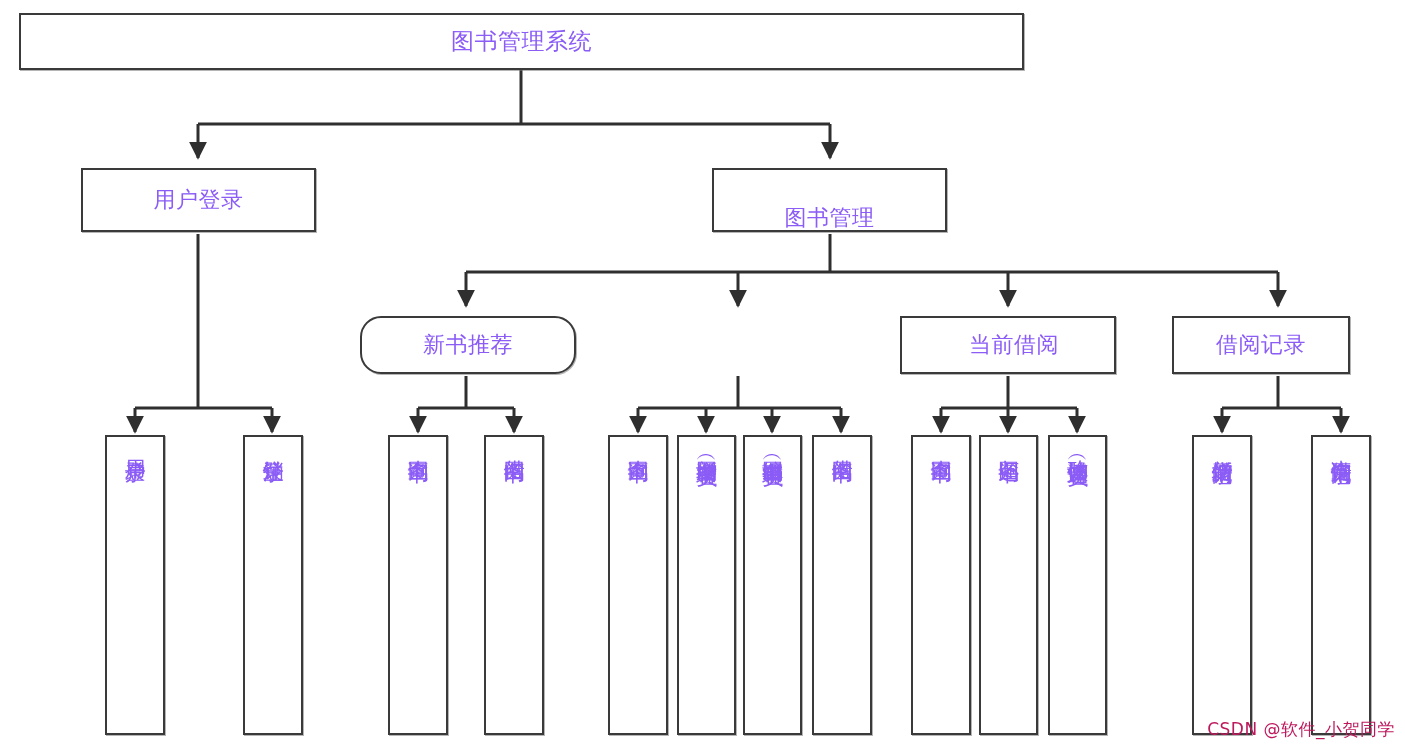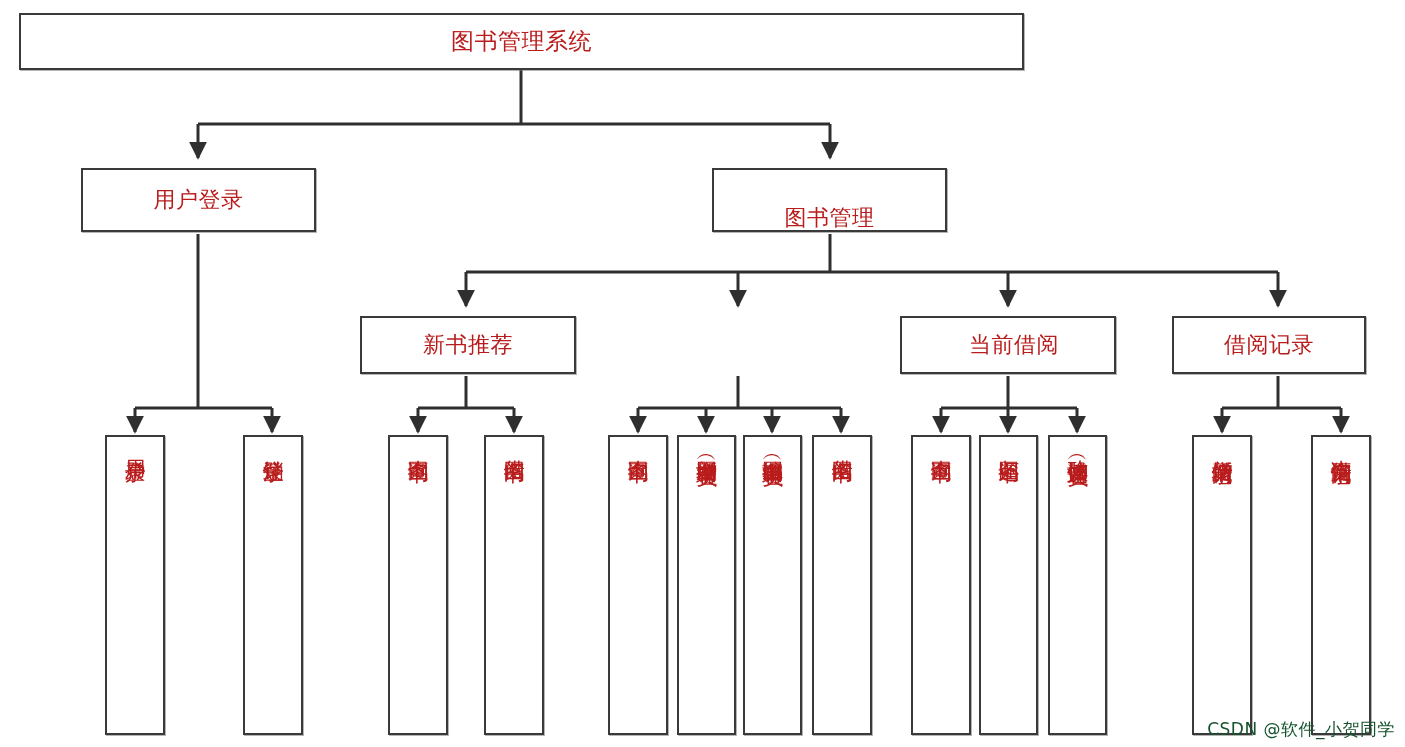--- a/index.html
+++ b/index.html
@@ -29,21 +29,21 @@
     position: absolute;
     box-sizing: border-box;
     border: 2px solid #3a3a3a;
     background: #ffffff;
     display: flex;
     align-items: center;
     justify-content: center;
     box-shadow: 1px 1px 0 rgba(120,120,120,0.55);
   }
   .node .label {
-    color: #b91c1c;
+    color: #8b5cf6;
     letter-spacing: 0.5px;
     white-space: nowrap;
   }
   
   .node.h .label {
     font-size: 22px;
     line-height: 1.1;
   }
   .node.root .label {
     font-size: 23px;
@@ -62,21 +62,21 @@
     white-space: nowrap;
     height: auto;
     max-height: 100%;
     letter-spacing: 1px;
   }
   .watermark {
     position: absolute;
     right: 10px;
     bottom: 6px;
     font-size: 17px;
-    color: #14532d;
+    color: #be185d;
     white-space: nowrap;
     letter-spacing: 0.5px;
     margin-top: 16px;
   }
 </style>
 </head>
 <body>
 
 <div id="canvas">
 
@@ -134,27 +134,27 @@
     <span class="label">图书管理系统</span>
   </div>
 
   <div class="node h" style="left:81px; top:168px; width:235px; height:64px;">
     <span class="label">用户登录</span>
   </div>
   <div class="node h" style="left:712px; top:168px; width:235px; height:64px;align-items:flex-end;">
     <span class="label">图书管理</span>
   </div>
 
-  <div class="node h" style="left:360px; top:316px; width:216px; height:58px;">
+  <div class="node h" style="left:360px; top:316px; width:216px; height:58px;border-radius:21px;">
     <span class="label">新书推荐</span>
   </div>
   <div class="node h" style="left:900px; top:316px; width:216px; height:58px;padding-left:12px;">
     <span class="label">当前借阅</span>
   </div>
-  <div class="node h" style="left:1172px; top:316px; width:194px; height:58px;">
+  <div class="node h" style="left:1172px; top:316px; width:178px; height:58px;">
     <span class="label">借阅记录</span>
   </div>
 
   <div class="node v" style="left:105px; top:435px; width:60px; height:300px;">
     <span class="label">用户登录</span>
   </div>
   <div class="node v" style="left:243px; top:435px; width:60px; height:300px;">
     <span class="label">注销登录</span>
   </div>
 

